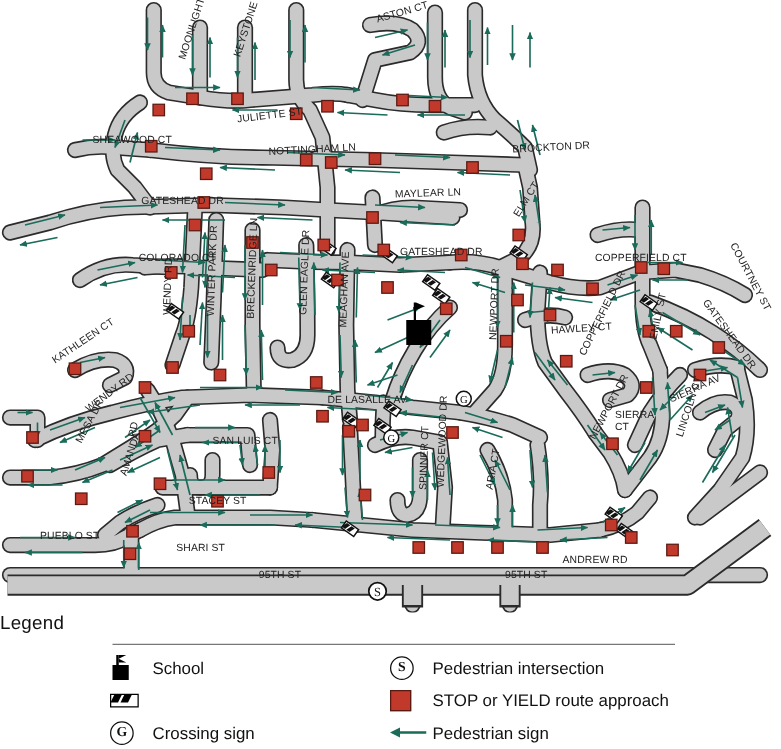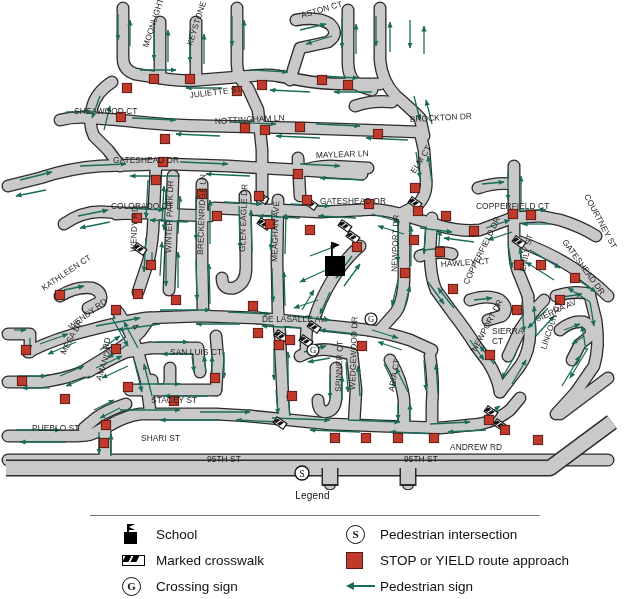--- a/index.html
+++ b/index.html
@@ -3,26 +3,26 @@
 <meta charset="utf-8">
 <title>School Walking Route Map</title>
 <style>
   html,body{margin:0;padding:0;background:#ffffff;}
   body{width:625px;height:599px;overflow:hidden;
        font-family:"Liberation Sans","DejaVu Sans",sans-serif;
        color:#111;position:relative;}
   #map-wrap{position:absolute;left:0;top:0;width:625px;height:490px;}
   #map-svg{display:block;}
   .legend{position:absolute;left:0;top:490px;width:625px;height:109px;}
-  .legend-title{position:absolute;left:0;top:0;width:625px;text-align:center;
-      font-size:10px;letter-spacing:.2px;color:#111;}
+  .legend-title{position:absolute;left:0;top:0;width:625px;
+      font-size:15px;letter-spacing:.2px;color:#111;}
   .legend-rule{position:absolute;left:90px;top:25px;width:450px;height:1px;
       background:#777;}
   .legend-cols{position:absolute;left:0;top:32px;width:625px;height:74px;}
-  .lcol{position:absolute;top:0;margin-left:34px;}
+  .lcol{position:absolute;top:0;}
   .lcol.left{left:88px;width:230px;}
   .lcol.right{left:312px;width:300px;}
   .lrow{display:flex;align-items:center;height:24px;margin-bottom:2px;}
   .lico{width:34px;min-width:34px;height:22px;position:relative;
         display:flex;align-items:center;justify-content:flex-start;}
   .ltxt{font-size:13.5px;color:#111;white-space:nowrap;}
   
   .ico-school{position:relative;width:20px;height:20px;}
   .ico-school .pole{position:absolute;left:5px;top:0;width:1.6px;height:9px;background:#000;}
   .ico-school .flag{position:absolute;left:6.6px;top:0px;width:0;height:0;
@@ -582,21 +582,20 @@
         <div class="ltxt">School</div>
       </div>
 
       <div class="lrow">
         <div class="lico">
           <span class="ico-xwalk">
               <i class="a"></i>
               <i class="b"></i>
             </span>
         </div>
-        <div class="ltxt">Marked crosswalk</div>
       </div>
 
       <div class="lrow">
         <div class="lico">
           <span class="circ">G</span>
         </div>
         <div class="ltxt">Crossing sign</div>
       </div>
     </div>
 

